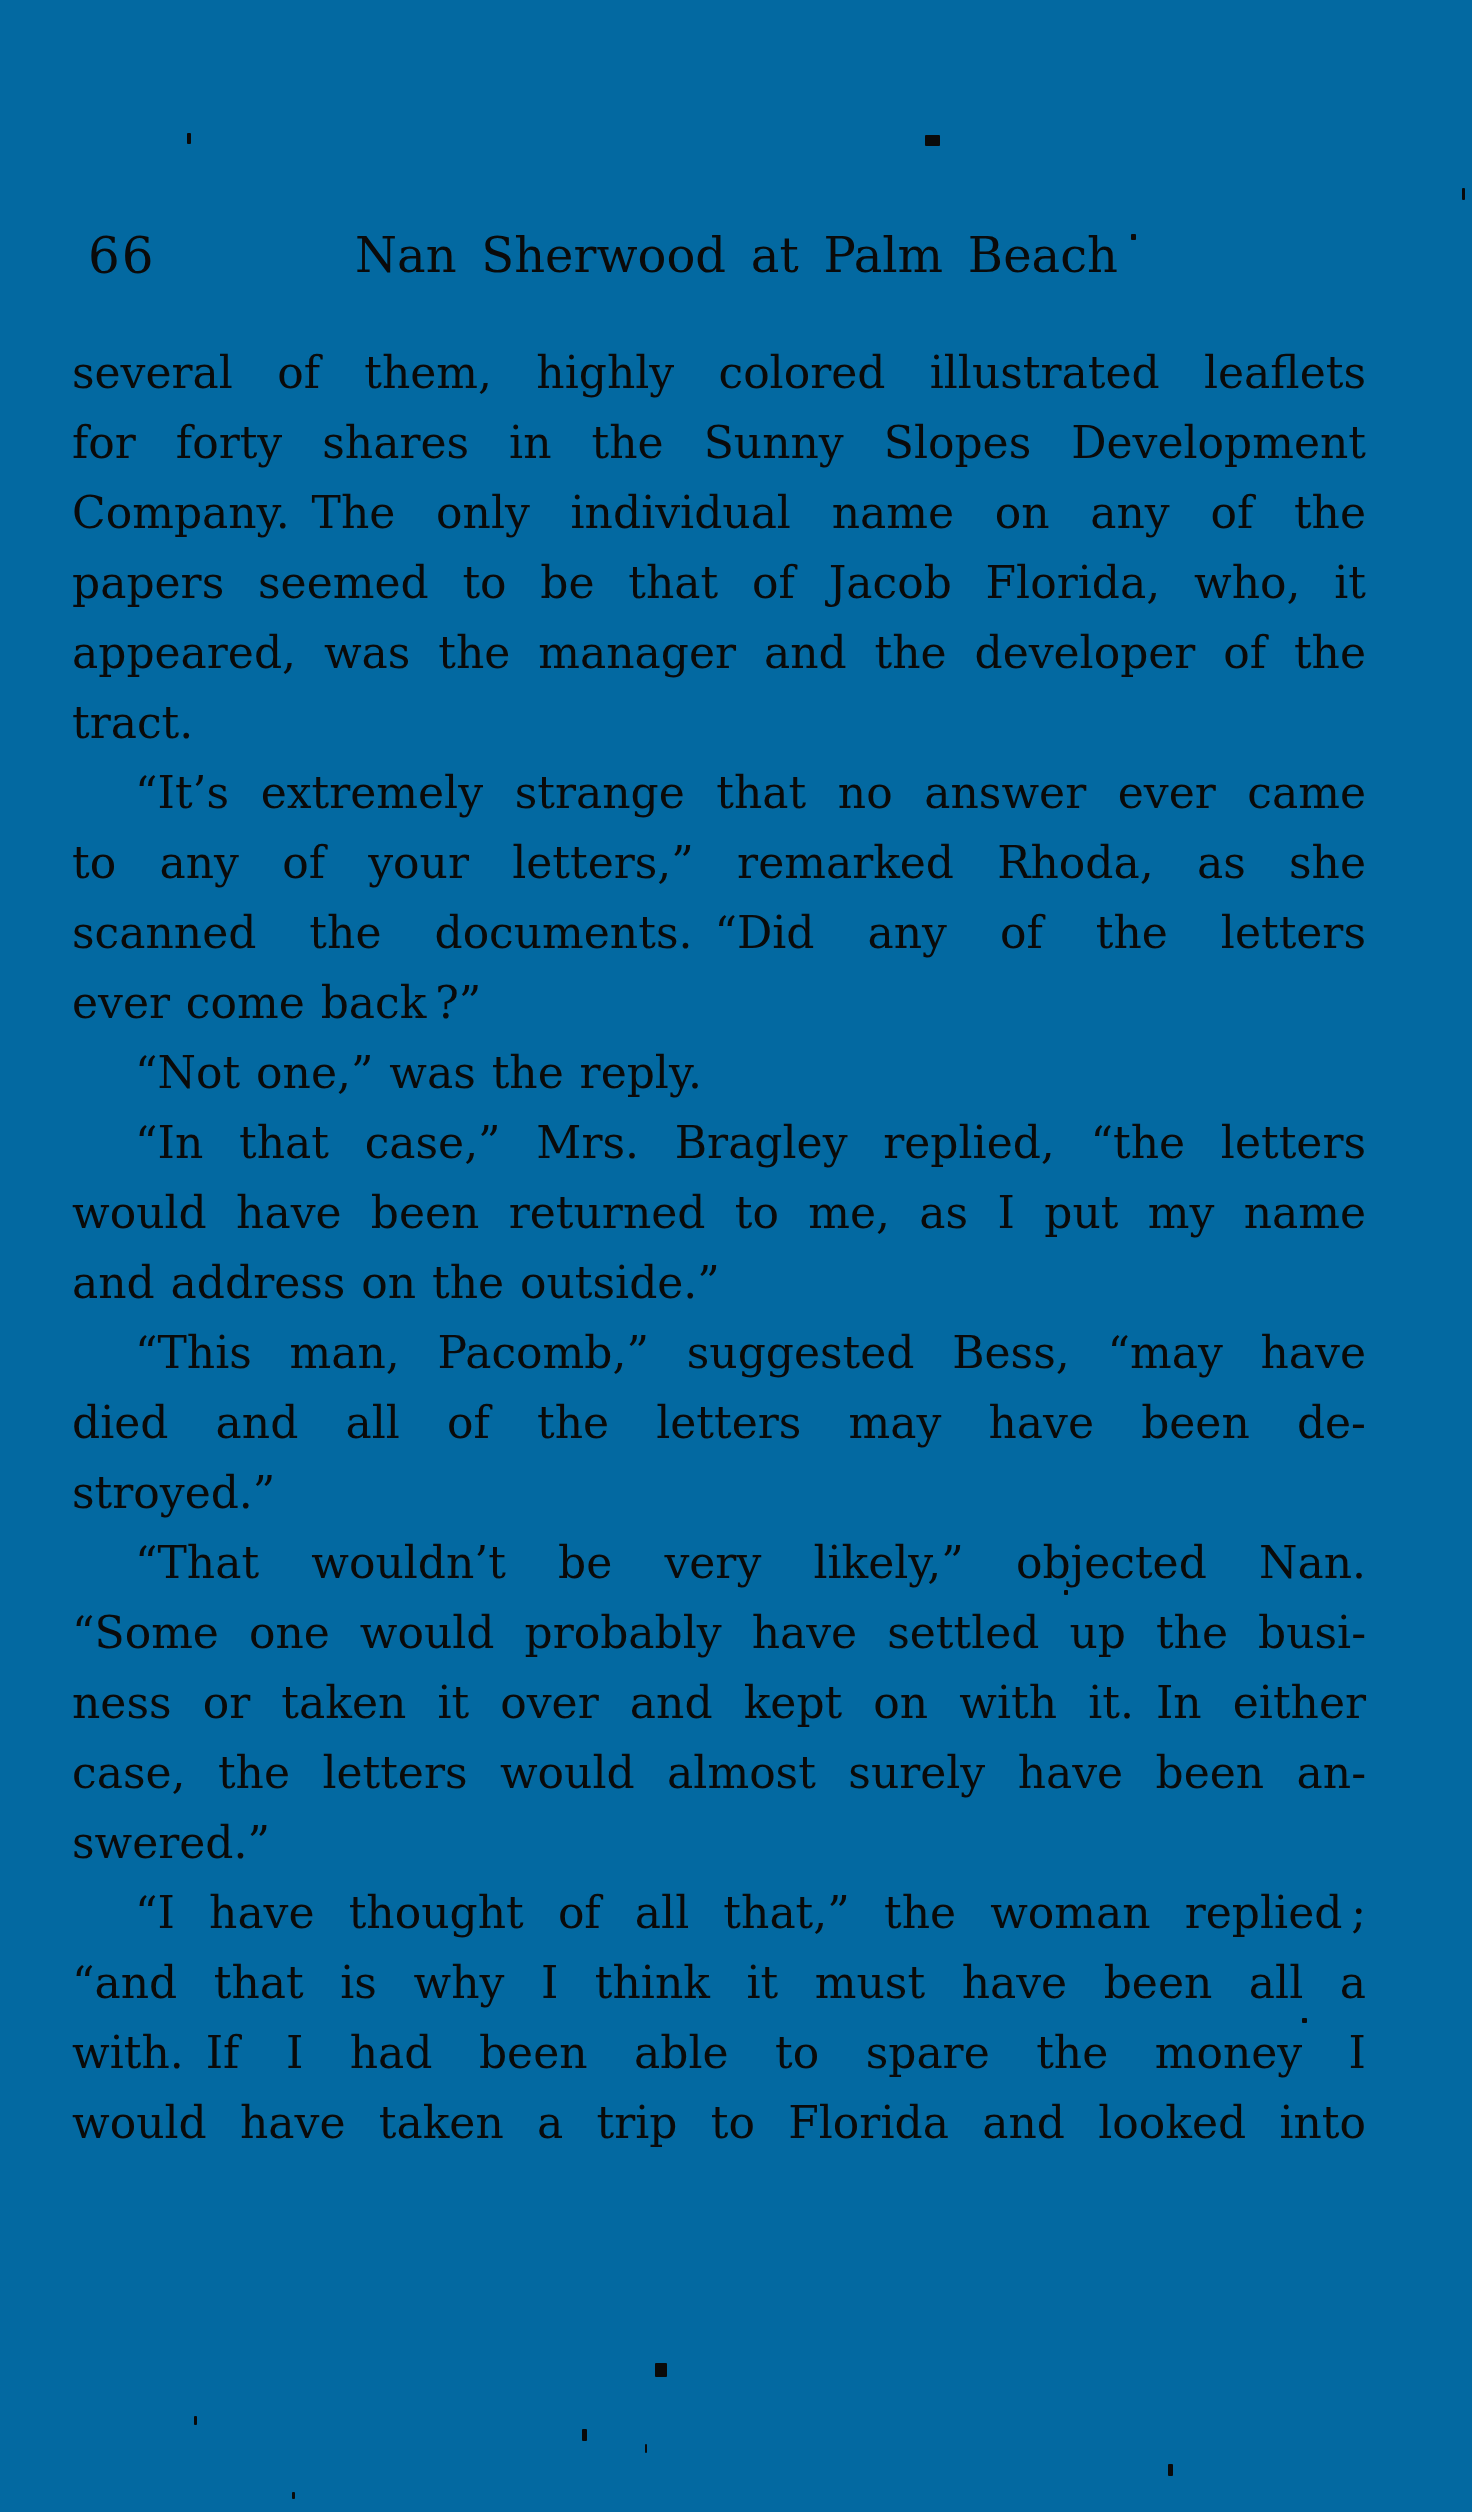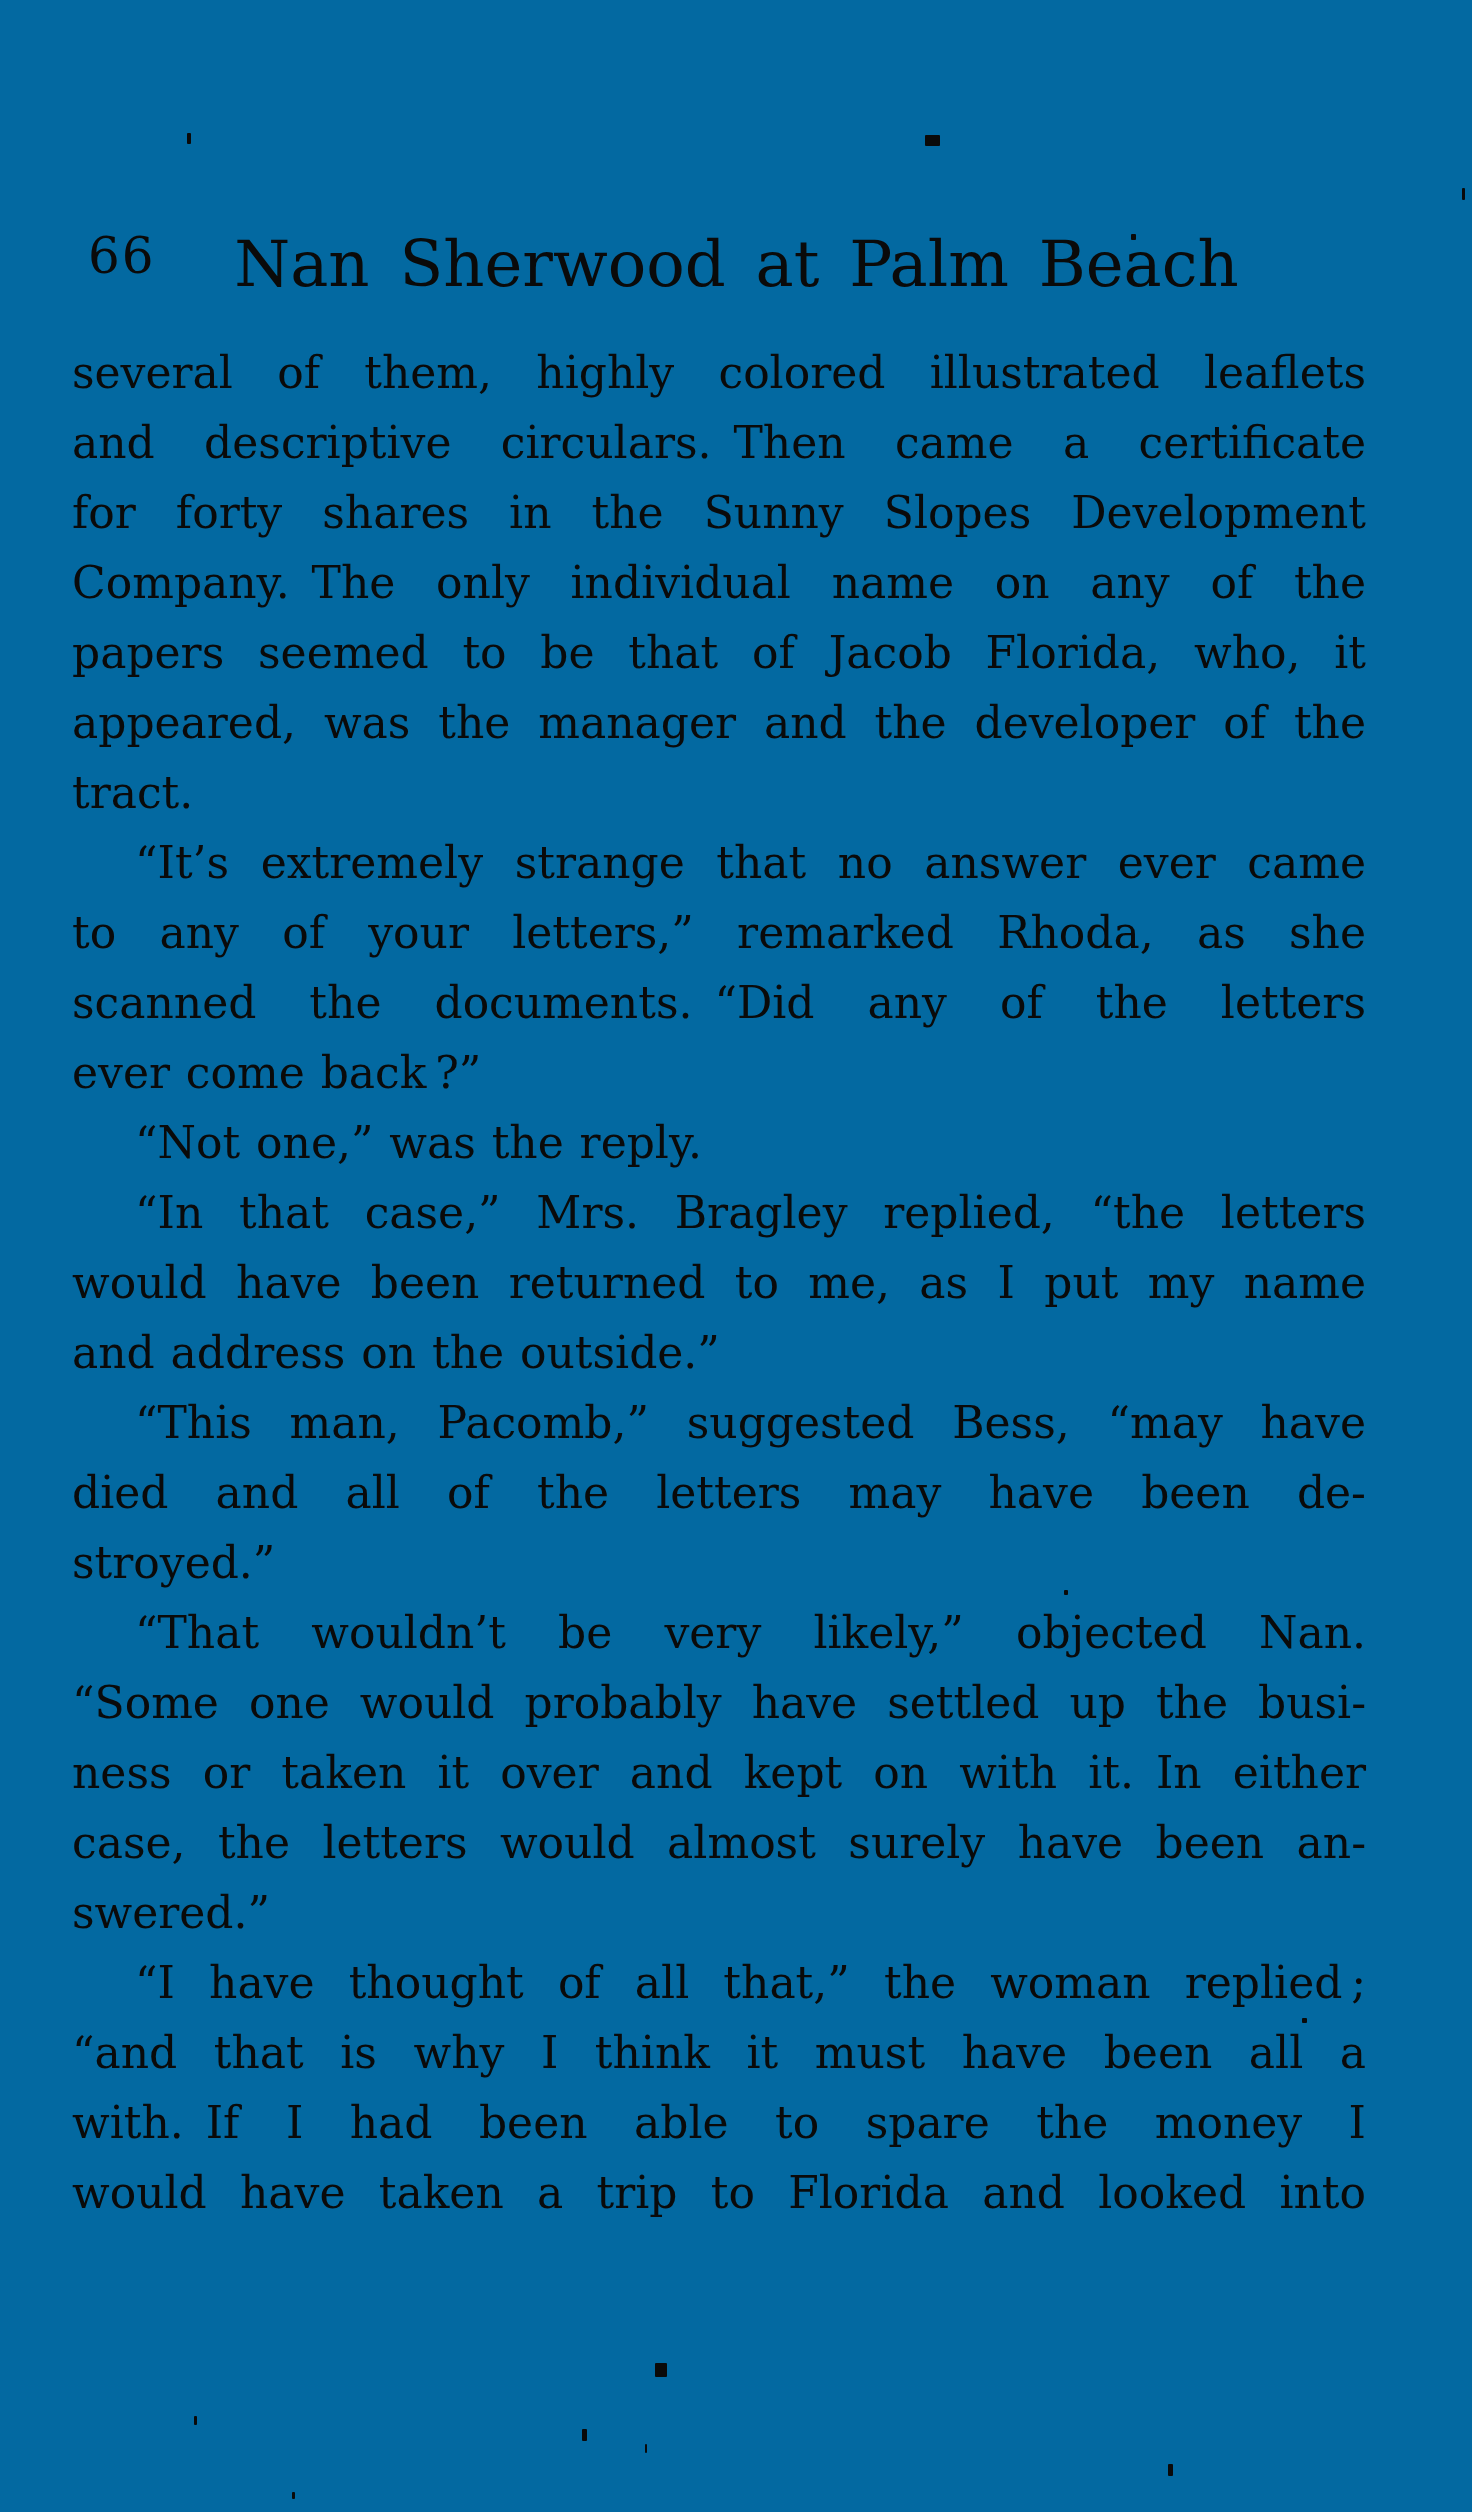--- a/index.html
+++ b/index.html
@@ -29,21 +29,21 @@
     top: 0;
     font-size: 50px;
     letter-spacing: 1.9px;
   }
   .running-title {
     position: absolute;
     left: 0;
     top: 0;
     width: 100%;
     text-align: center;
-    font-size: 64px;
+    font-size: 48px;
     word-spacing: 9.5px;
   }
   .page-body {
     position: absolute;
     top: 338px;
     left: 72px;
     width: 1294px;
   }
   .para {
     margin: 0;
@@ -73,21 +73,20 @@
 <body>
 
 <div class="page">
   <div class="page-header">
     <span class="page-number">66</span>
     <span class="running-title">Nan Sherwood at Palm Beach</span>
   </div>
   <div class="page-body" id="page-body">
       <div class="para">
         <div class="text-line">several of them, highly colored illustrated leaflets</div>
-        <div class="text-line">and descriptive circulars. Then came a certificate</div>
         <div class="text-line">for forty shares in the Sunny Slopes Development</div>
         <div class="text-line">Company. The only individual name on any of the</div>
         <div class="text-line">papers seemed to be that of Jacob Florida, who, it</div>
         <div class="text-line">appeared, was the manager and the developer of the</div>
         <div class="text-line lastline">tract.</div>
       </div>
       <div class="para">
         <div class="text-line indent">“It’s extremely strange that no answer ever came</div>
         <div class="text-line">to any of your letters,” remarked Rhoda, as she</div>
         <div class="text-line">scanned the documents. “Did any of the letters</div>

